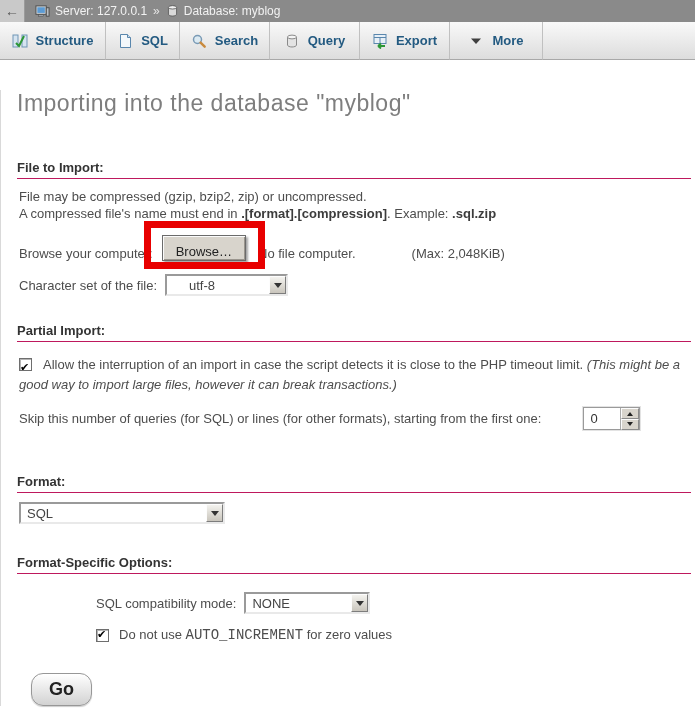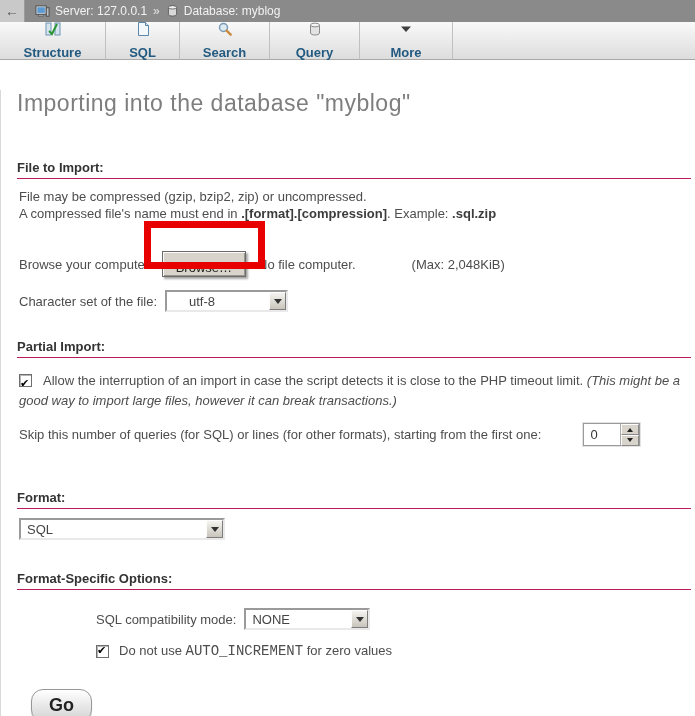--- a/index.html
+++ b/index.html
@@ -24,21 +24,20 @@
   .crumb-ico { margin:0 5px 0 10px; display:flex; }
   .crumb-sep { margin:0 6px; color:#e6e6e6; }
 
   
   .tabbar { height:38px; display:flex; background:linear-gradient(#f9f9f9,#dcdcdc); }
   .tab {
     display:flex; align-items:center; justify-content:center; gap:8px;
     font-weight:bold; color:#235a81; font-size:13px;
     border-right:1px solid #c0c0c0; border-bottom:1px solid #a8a8a8;
     cursor:pointer;
-    flex-direction:column;
   }
   .tab.active { background:#fff; border-bottom:1px solid #fff; }
   .tabfill { flex:1; border-bottom:1px solid #a8a8a8; }
   .ticon { display:flex; }
 
   
   .content { padding:0 4px 0 16px; border-left:1px solid #d9d9d9; }
   .page-title {
     font-size:23px; font-weight:normal; color:#7e7e7e;
     margin:30px 0 0 0; letter-spacing:.5px;
@@ -48,21 +47,21 @@
     border-bottom:1px solid #be185d; padding-bottom:3px;
   }
   .mt-heading1 { margin-top:43px; }
   .mt-heading2 { margin-top:27px; }
   .mt-heading3 { margin-top:44px; }
   .mt-heading4 { margin-top:31px; }
   .para { margin:9px 0 0 2px; line-height:17px; }
   .b { font-weight:bold; color:#3c3c3c; }
 
   .row { display:flex; align-items:center; margin-left:2px; }
-  .browse-row { margin-top:29px; }
+  .browse-row { margin-top:13px;align-items:flex-end; }
   .charset-row { margin-top:13px; }
   .skip-row { margin-top:12px; }
   .compat-row { margin-top:18px; margin-left:79px; }
 
   .browse-btn {
     height:26px; padding:8px 13px; margin-left:9px;
     background:#d8d4cc; border:1px solid #6b6b6b; color:#222; font-size:13px;
     box-shadow: inset 1px 1px 0 #fbfbfb, inset -1px -1px 0 #9a958d, 2px 2px 2px rgba(0,0,0,.35);
     cursor:pointer; font-family:"Liberation Sans", sans-serif;
   }
@@ -188,20 +187,31 @@
   </div>
   <div class="tab" style="width:90px">
     <span class="ticon">
       <svg width="16" height="16" viewBox="0 0 16 16">
         <path d="M3.5 4 v8 c0 1.1 2 2 4.5 2 s4.5 -.9 4.5 -2 v-8" fill="#e3e3e3" stroke="#8a8a8a"></path>
         <ellipse cx="8" cy="4" rx="4.5" ry="1.9" fill="#f4f4f4" stroke="#8a8a8a"></ellipse>
       </svg>
     </span>
     <span>Query</span>
   </div>
+  <div class="tab" style="width:90px">
+    <span class="ticon">
+      <svg width="16" height="16" viewBox="0 0 16 16">
+        <rect x="2" y="1.5" width="12" height="9" fill="#e8f0f7" stroke="#5a87ad"></rect>
+        <line x1="2" y1="4.5" x2="14" y2="4.5" stroke="#5a87ad"></line>
+        <line x1="8" y1="4.5" x2="8" y2="10.5" stroke="#5a87ad"></line>
+        <path d="M13 13 H6 M6 13 l3 -2.5 M6 13 l3 2.5" stroke="#2c9636" stroke-width="1.8" fill="none"></path>
+      </svg>
+    </span>
+    <span>Export</span>
+  </div>
   <div class="tab" style="width:93px">
     <span class="ticon">
       <svg width="16" height="16" viewBox="0 0 16 16">
         <path d="M3 5.5 h10 l-5 5.5 z" fill="#3f3f3f"></path>
       </svg>
     </span>
     <span>More</span>
   </div>
   <div class="tabfill"></div>
 </div>

